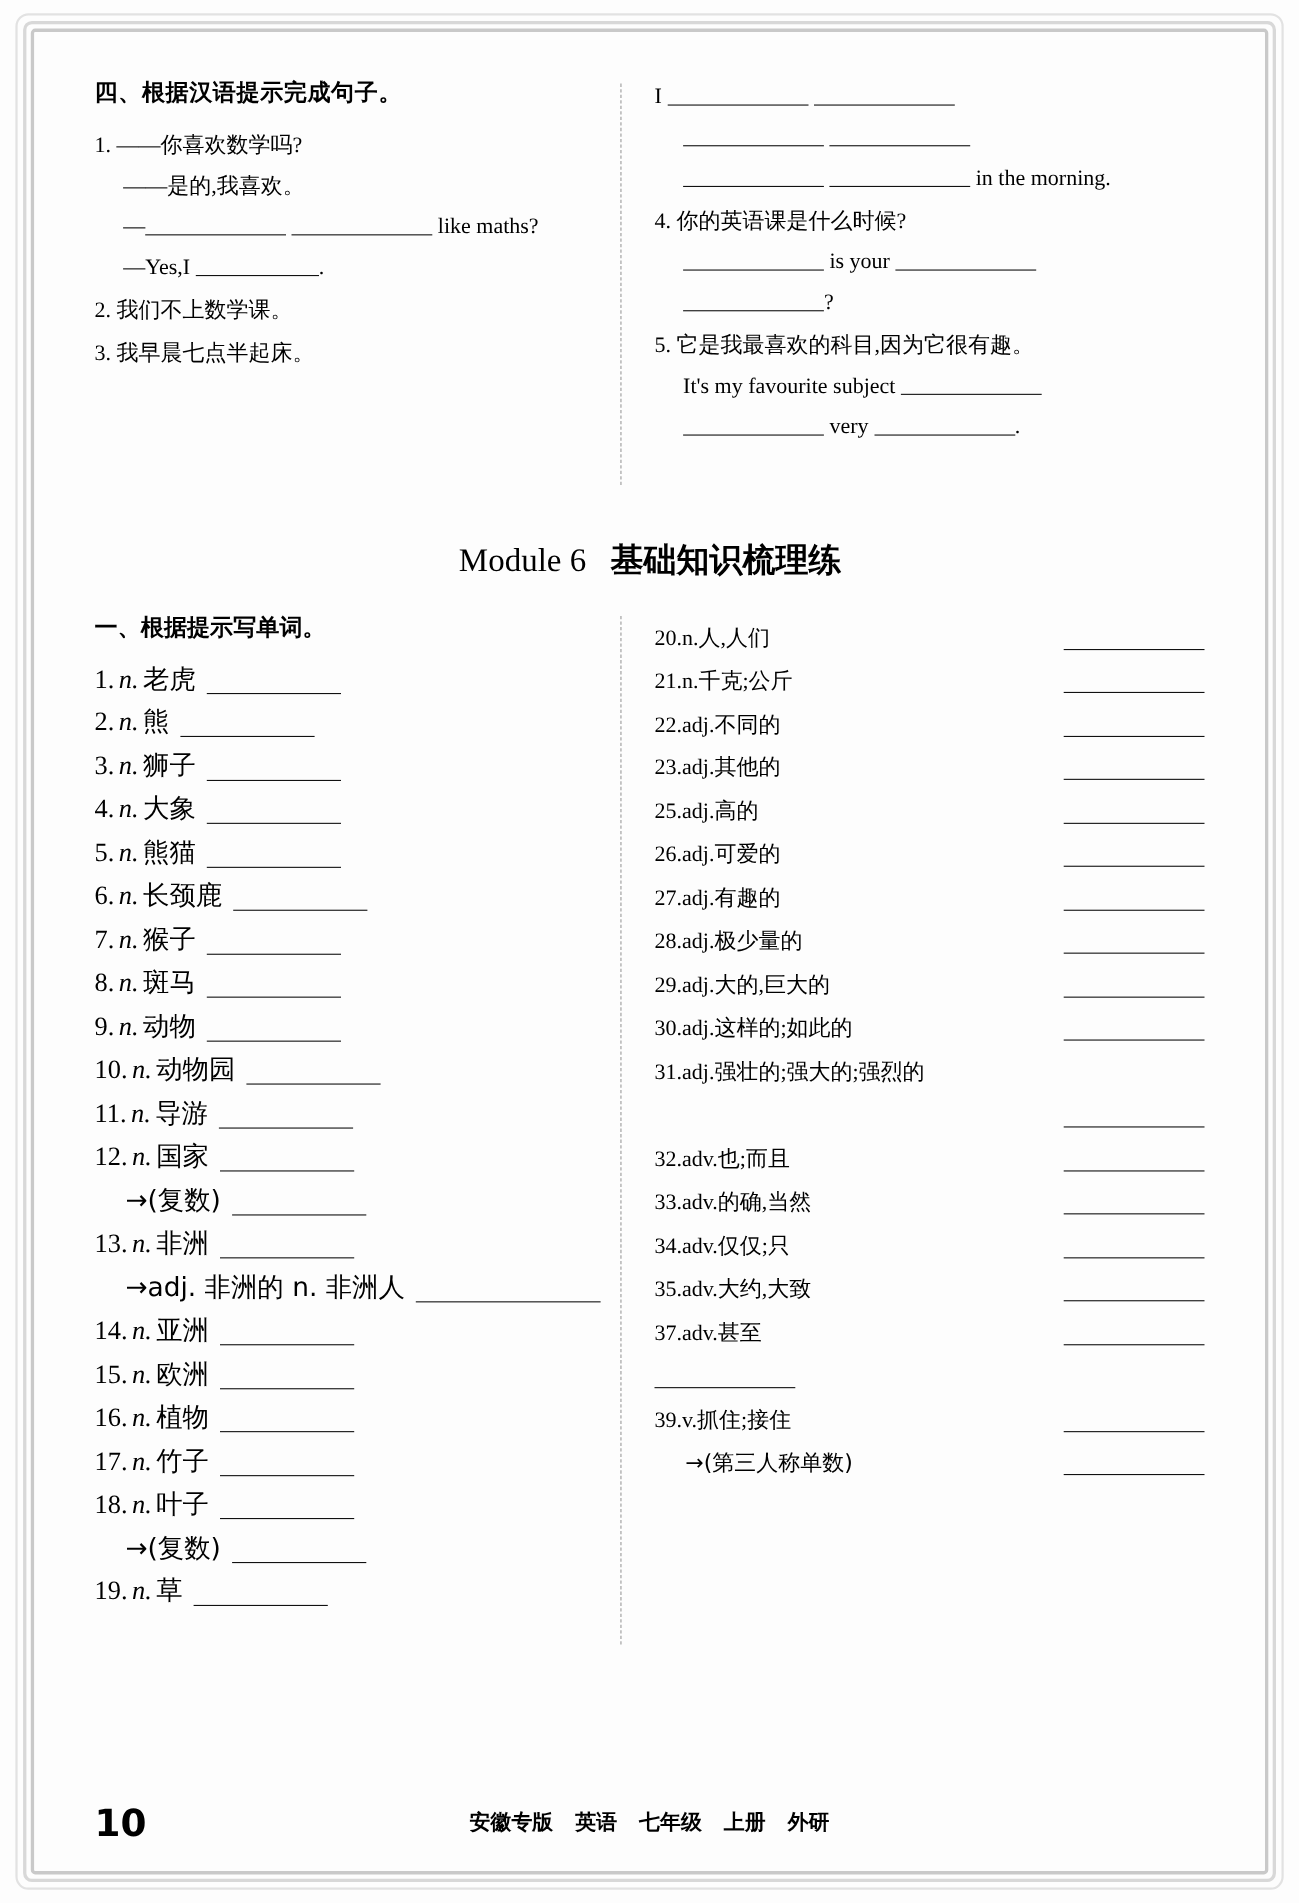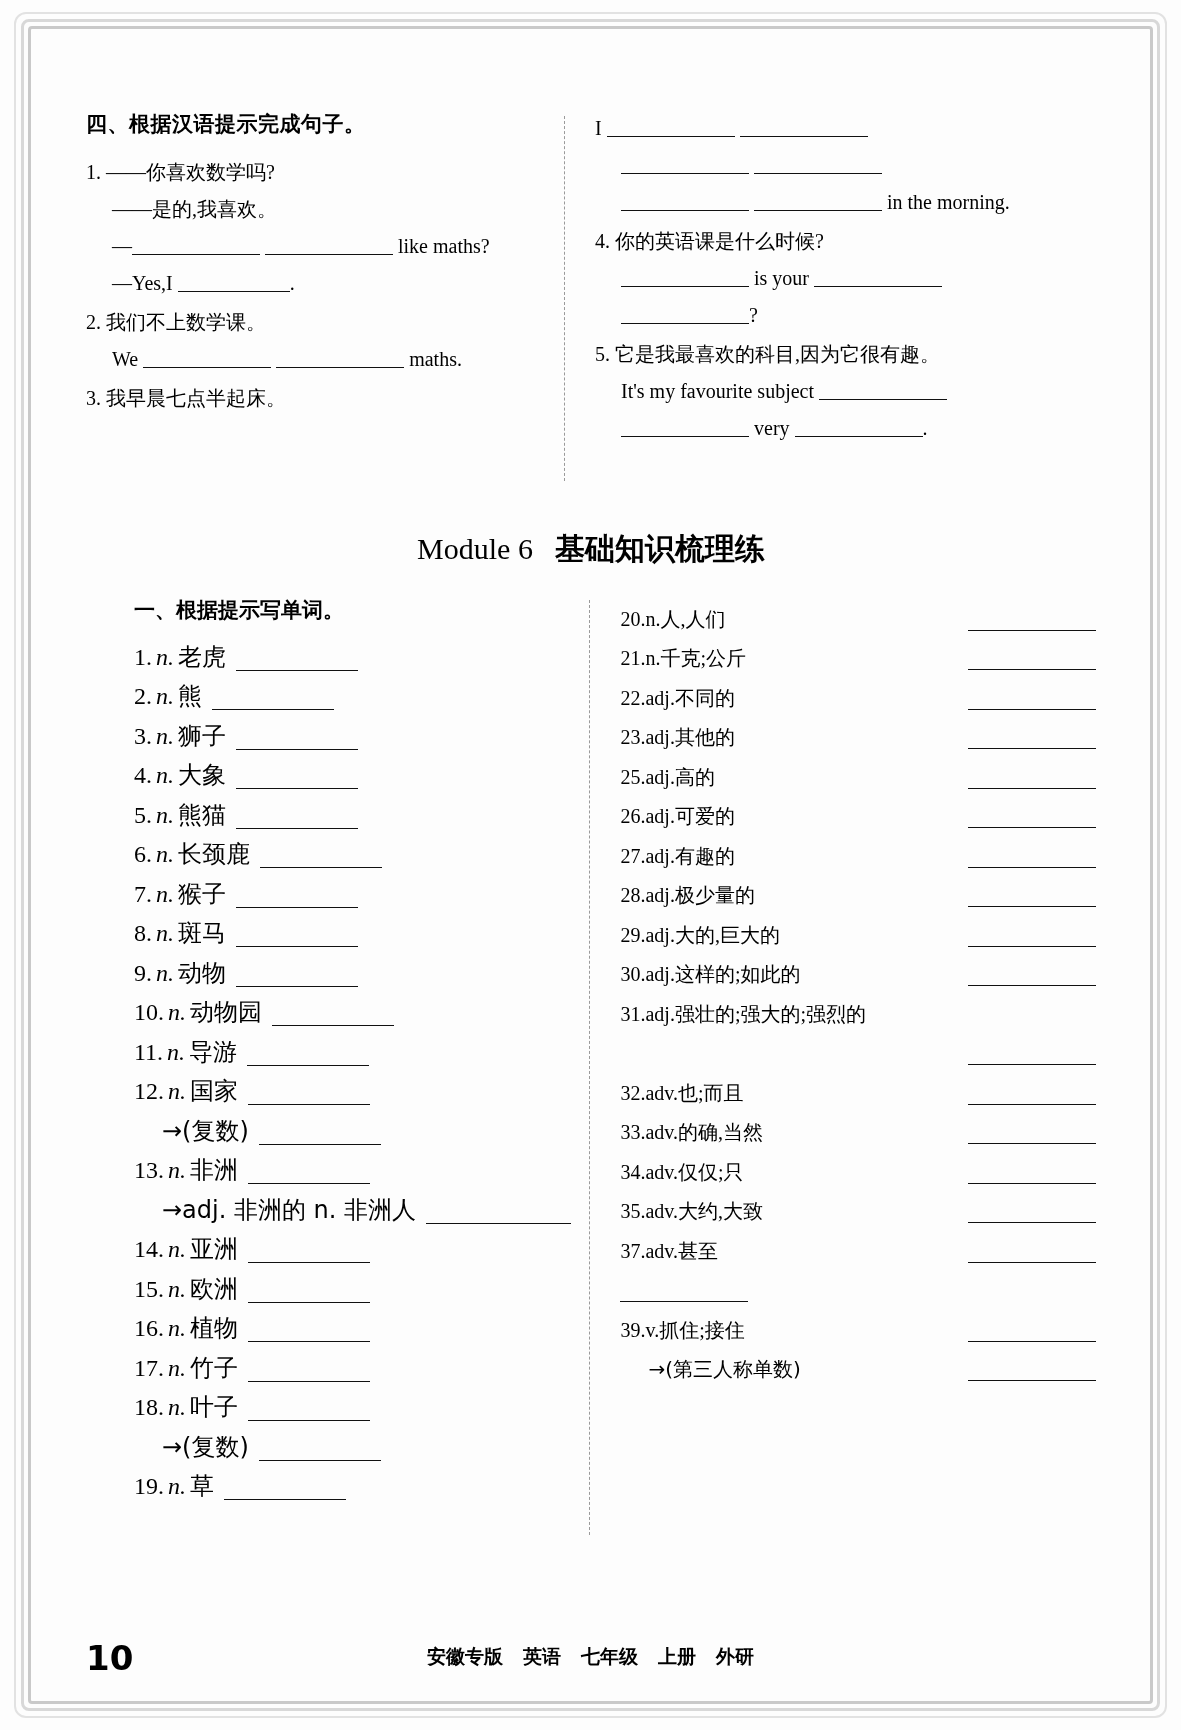--- a/index.html
+++ b/index.html
@@ -50,21 +50,20 @@
     top: 70px;
     width: 1010px;
     height: 1530px;
   }
 
   
   .top-block {
     position: relative;
     display: flex;
     height: 385px;
-    margin-top: 40px;
   }
   .col-left {
     width: 460px;
     padding-right: 18px;
   }
   .divider {
     width: 0;
     border-left: 1px dashed #9a9a9a;
     margin: 6px 0 0 0;
     height: 365px;
@@ -118,21 +117,20 @@
   }
 
   
   .list-block {
     display: flex;
     position: relative;
   }
   .list-left {
     width: 460px;
     padding-right: 18px;
-    margin-left: 48px;
   }
   .list-divider {
     width: 0;
     border-left: 1px dashed #9a9a9a;
     height: 935px;
     margin-top: 4px;
   }
   .list-right {
     width: 500px;
     padding-left: 30px;
@@ -231,26 +229,20 @@
             <span class="en">like maths?</span>
           </span>
           <span class="indent2">
             <span class="en">—Yes,I</span>
             <span class="blank b-md"></span><span>.</span>
           </span>
         </div>
 
         <div class="q">
           <span>2.&nbsp;</span><span>我们不上数学课。</span>
-          <span class="indent2">
-            <span class="en">We</span>
-            <span class="blank b-lg"></span>
-            <span class="blank b-lg"></span>
-            <span class="en">maths.</span>
-          </span>
         </div>
 
         <div class="q">
           <span>3.&nbsp;</span><span>我早晨七点半起床。</span>
         </div>
       </div>
 
       <div class="divider"></div>
 
       <div class="col-right">

